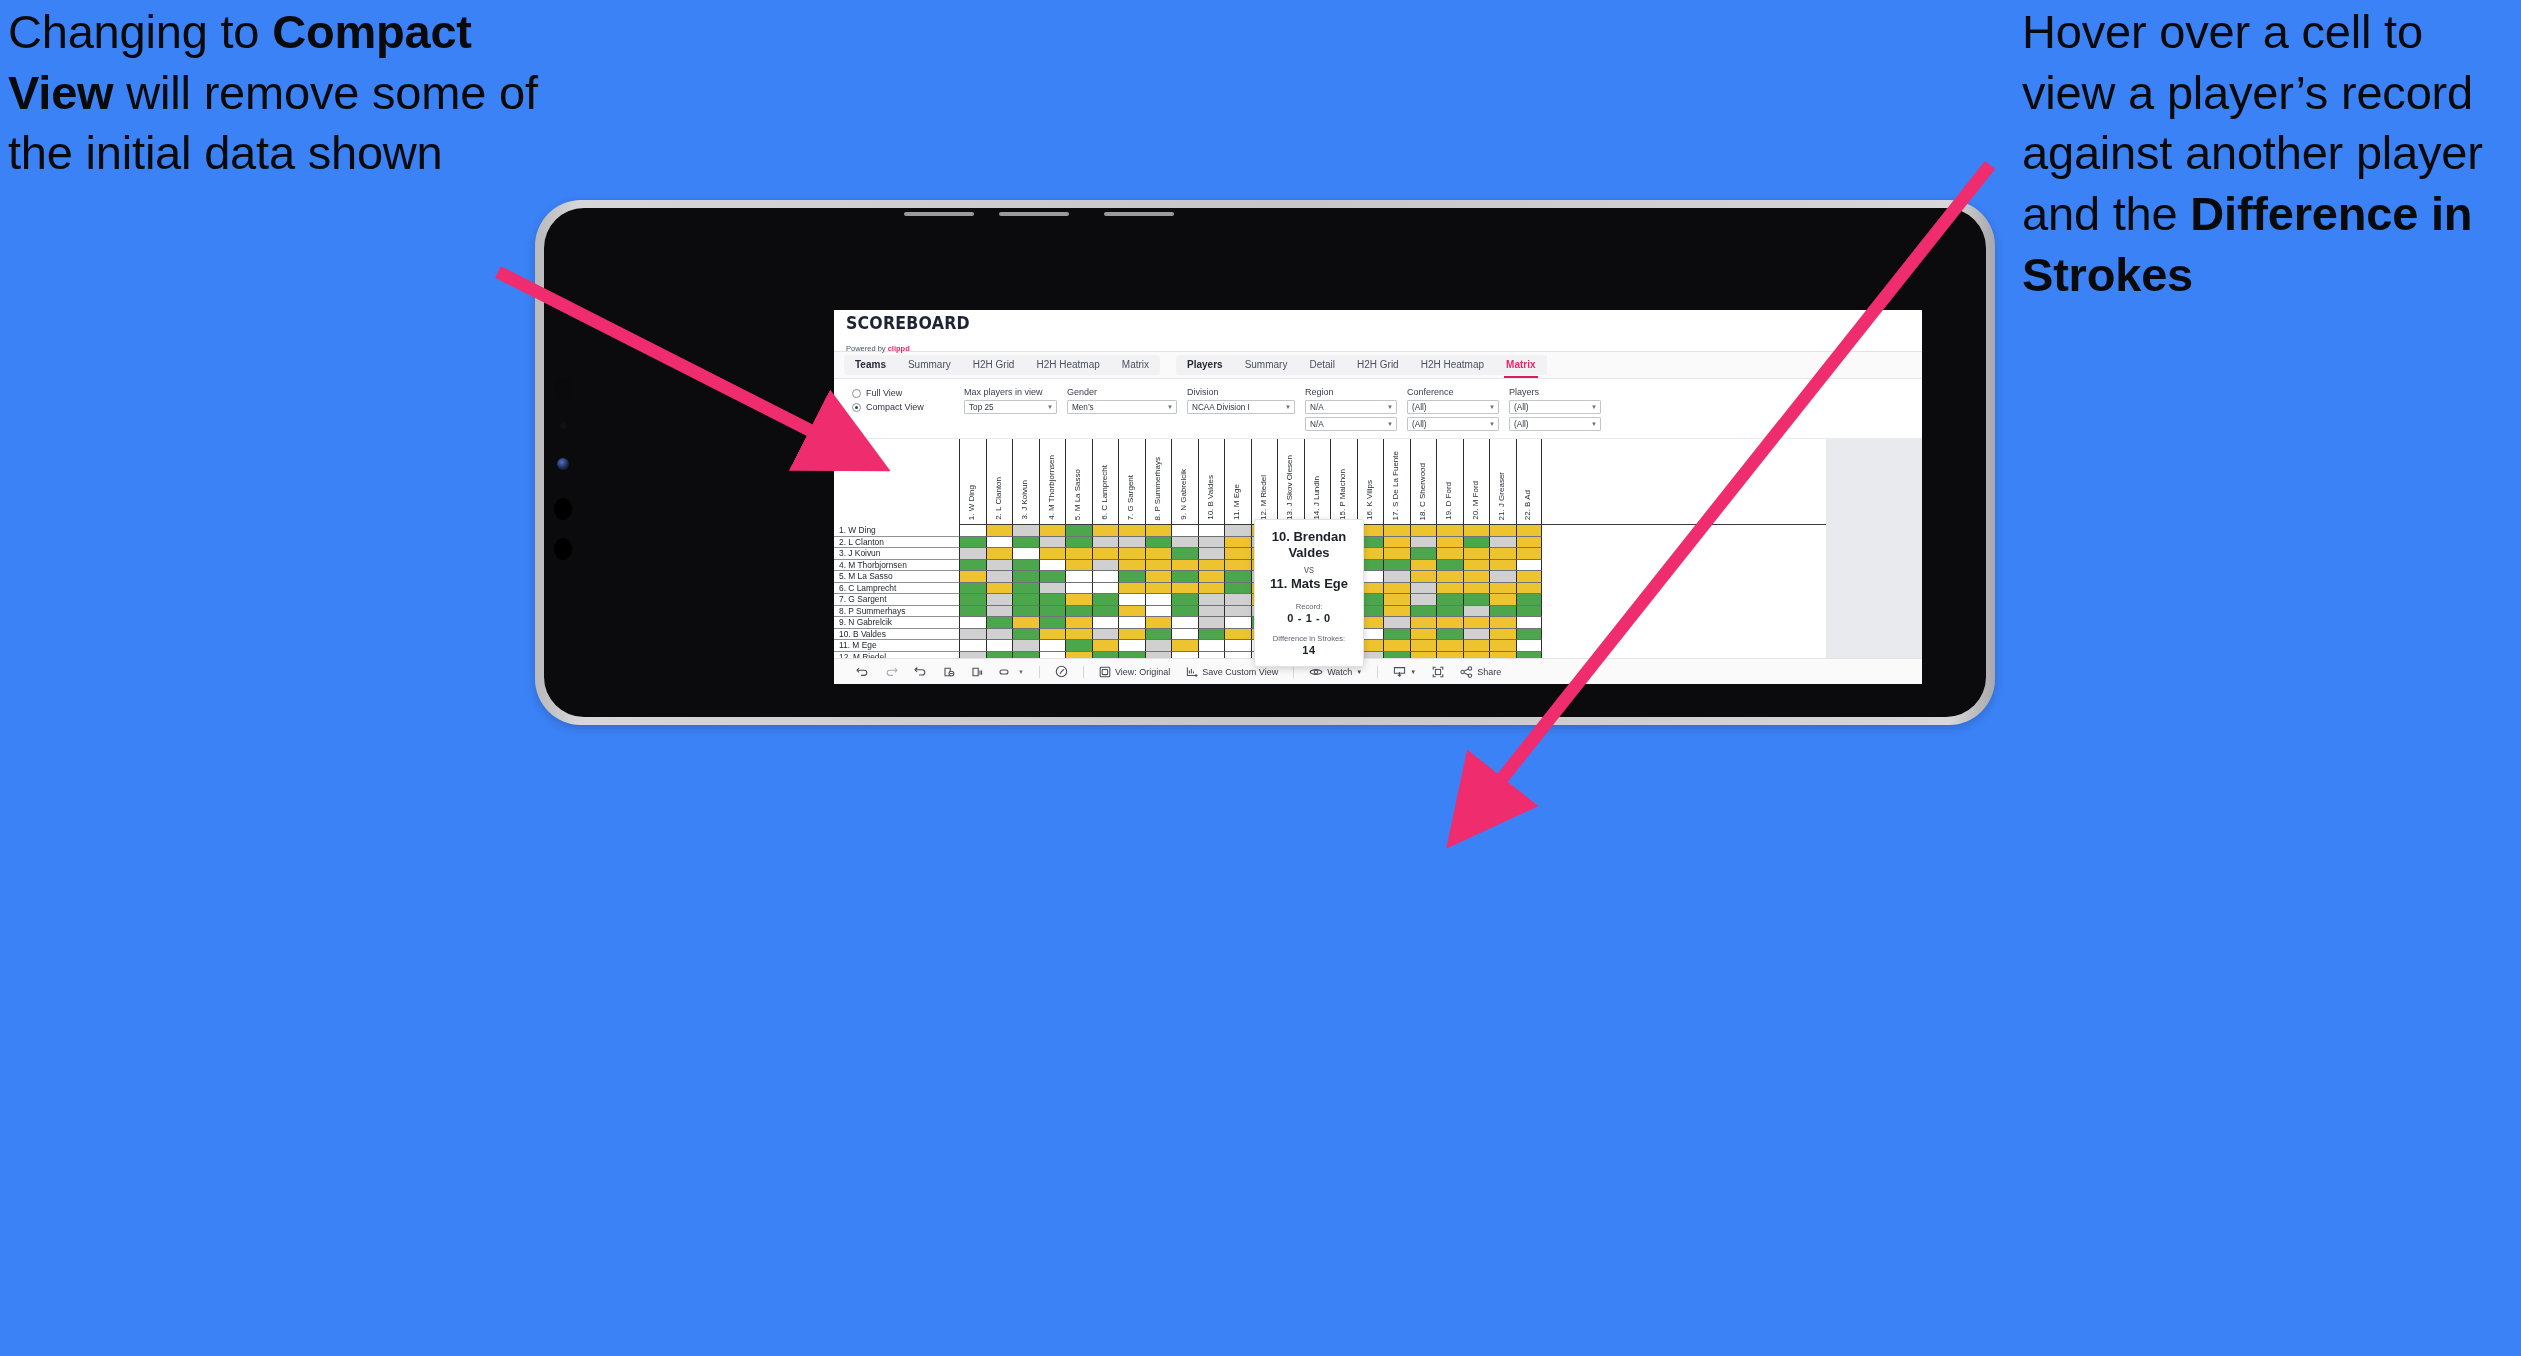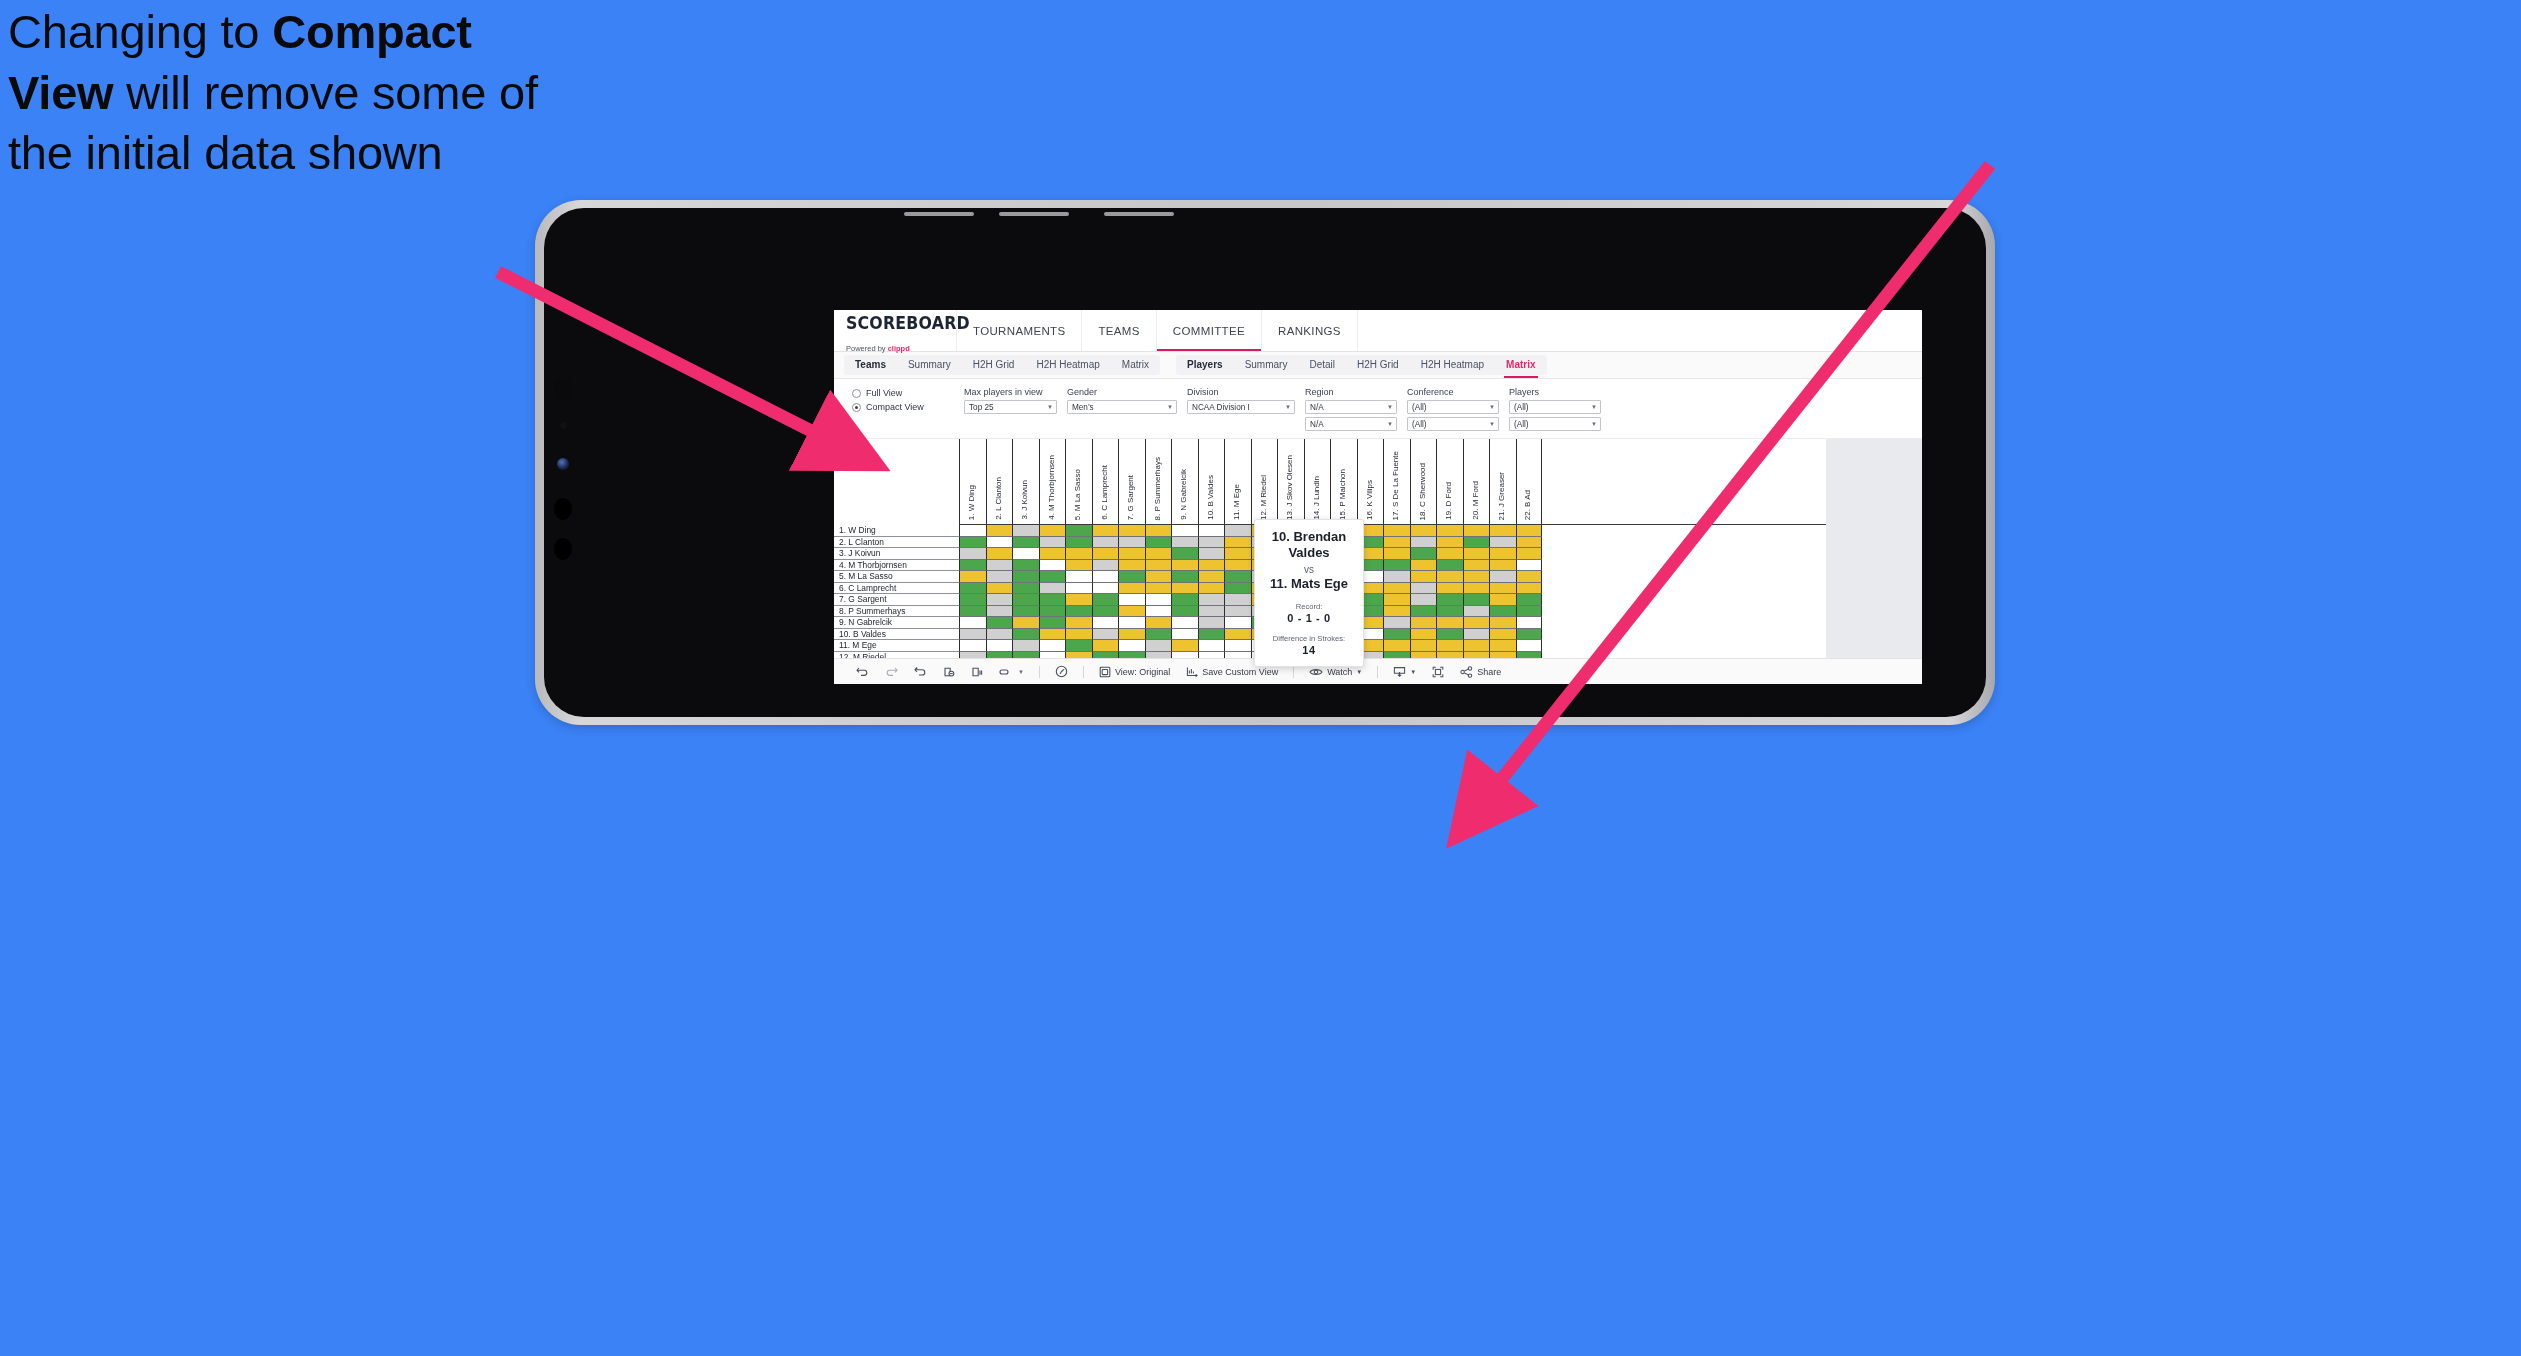--- a/index.html
+++ b/index.html
@@ -188,20 +188,23 @@
 </style>
 </head>
 <body>
 
 <div id="stage">
 
   <div class="annot" id="annot-left">
     <span>Changing to </span><b>Compact View</b><span> will remove some of the initial data shown</span>
   </div>
 
+  <div class="annot" id="annot-right">
+    <span>Hover over a cell to view a player’s record against another player and the </span><b>Difference in Strokes</b>
+  </div>
 
   <div id="tablet">
     <div id="tablet-outer"></div>
     <div id="tablet-bezel">
       <div class="top-notch" style="left:360px;width:70px;"></div>
       <div class="top-notch" style="left:455px;width:70px;"></div>
       <div class="top-notch" style="left:560px;width:70px;"></div>
     </div>
     <div class="side-dot" id="cam-main"></div>
     <div class="side-dot" id="cam-small"></div>
@@ -211,26 +214,20 @@
 
     <div id="screen">
 
       <div id="app-header">
         <div id="brand">
           <div id="brand-title">SCOREBOARD</div>
           <div id="brand-sub">
             <span>Powered by </span><span class="clippd">clippd</span>
           </div>
         </div>
-        <div class="topnav">
-          <div class="topnav-item">TOURNAMENTS</div>
-          <div class="topnav-item">TEAMS</div>
-          <div class="topnav-item active">COMMITTEE</div>
-          <div class="topnav-item">RANKINGS</div>
-        </div>
       </div>
 
       <div id="subnav">
         <div class="subnav-group">
           <div class="subnav-item bold">Teams</div>
           <div class="subnav-item">Summary</div>
           <div class="subnav-item">H2H Grid</div>
           <div class="subnav-item">H2H Heatmap</div>
           <div class="subnav-item">Matrix</div>
         </div>

